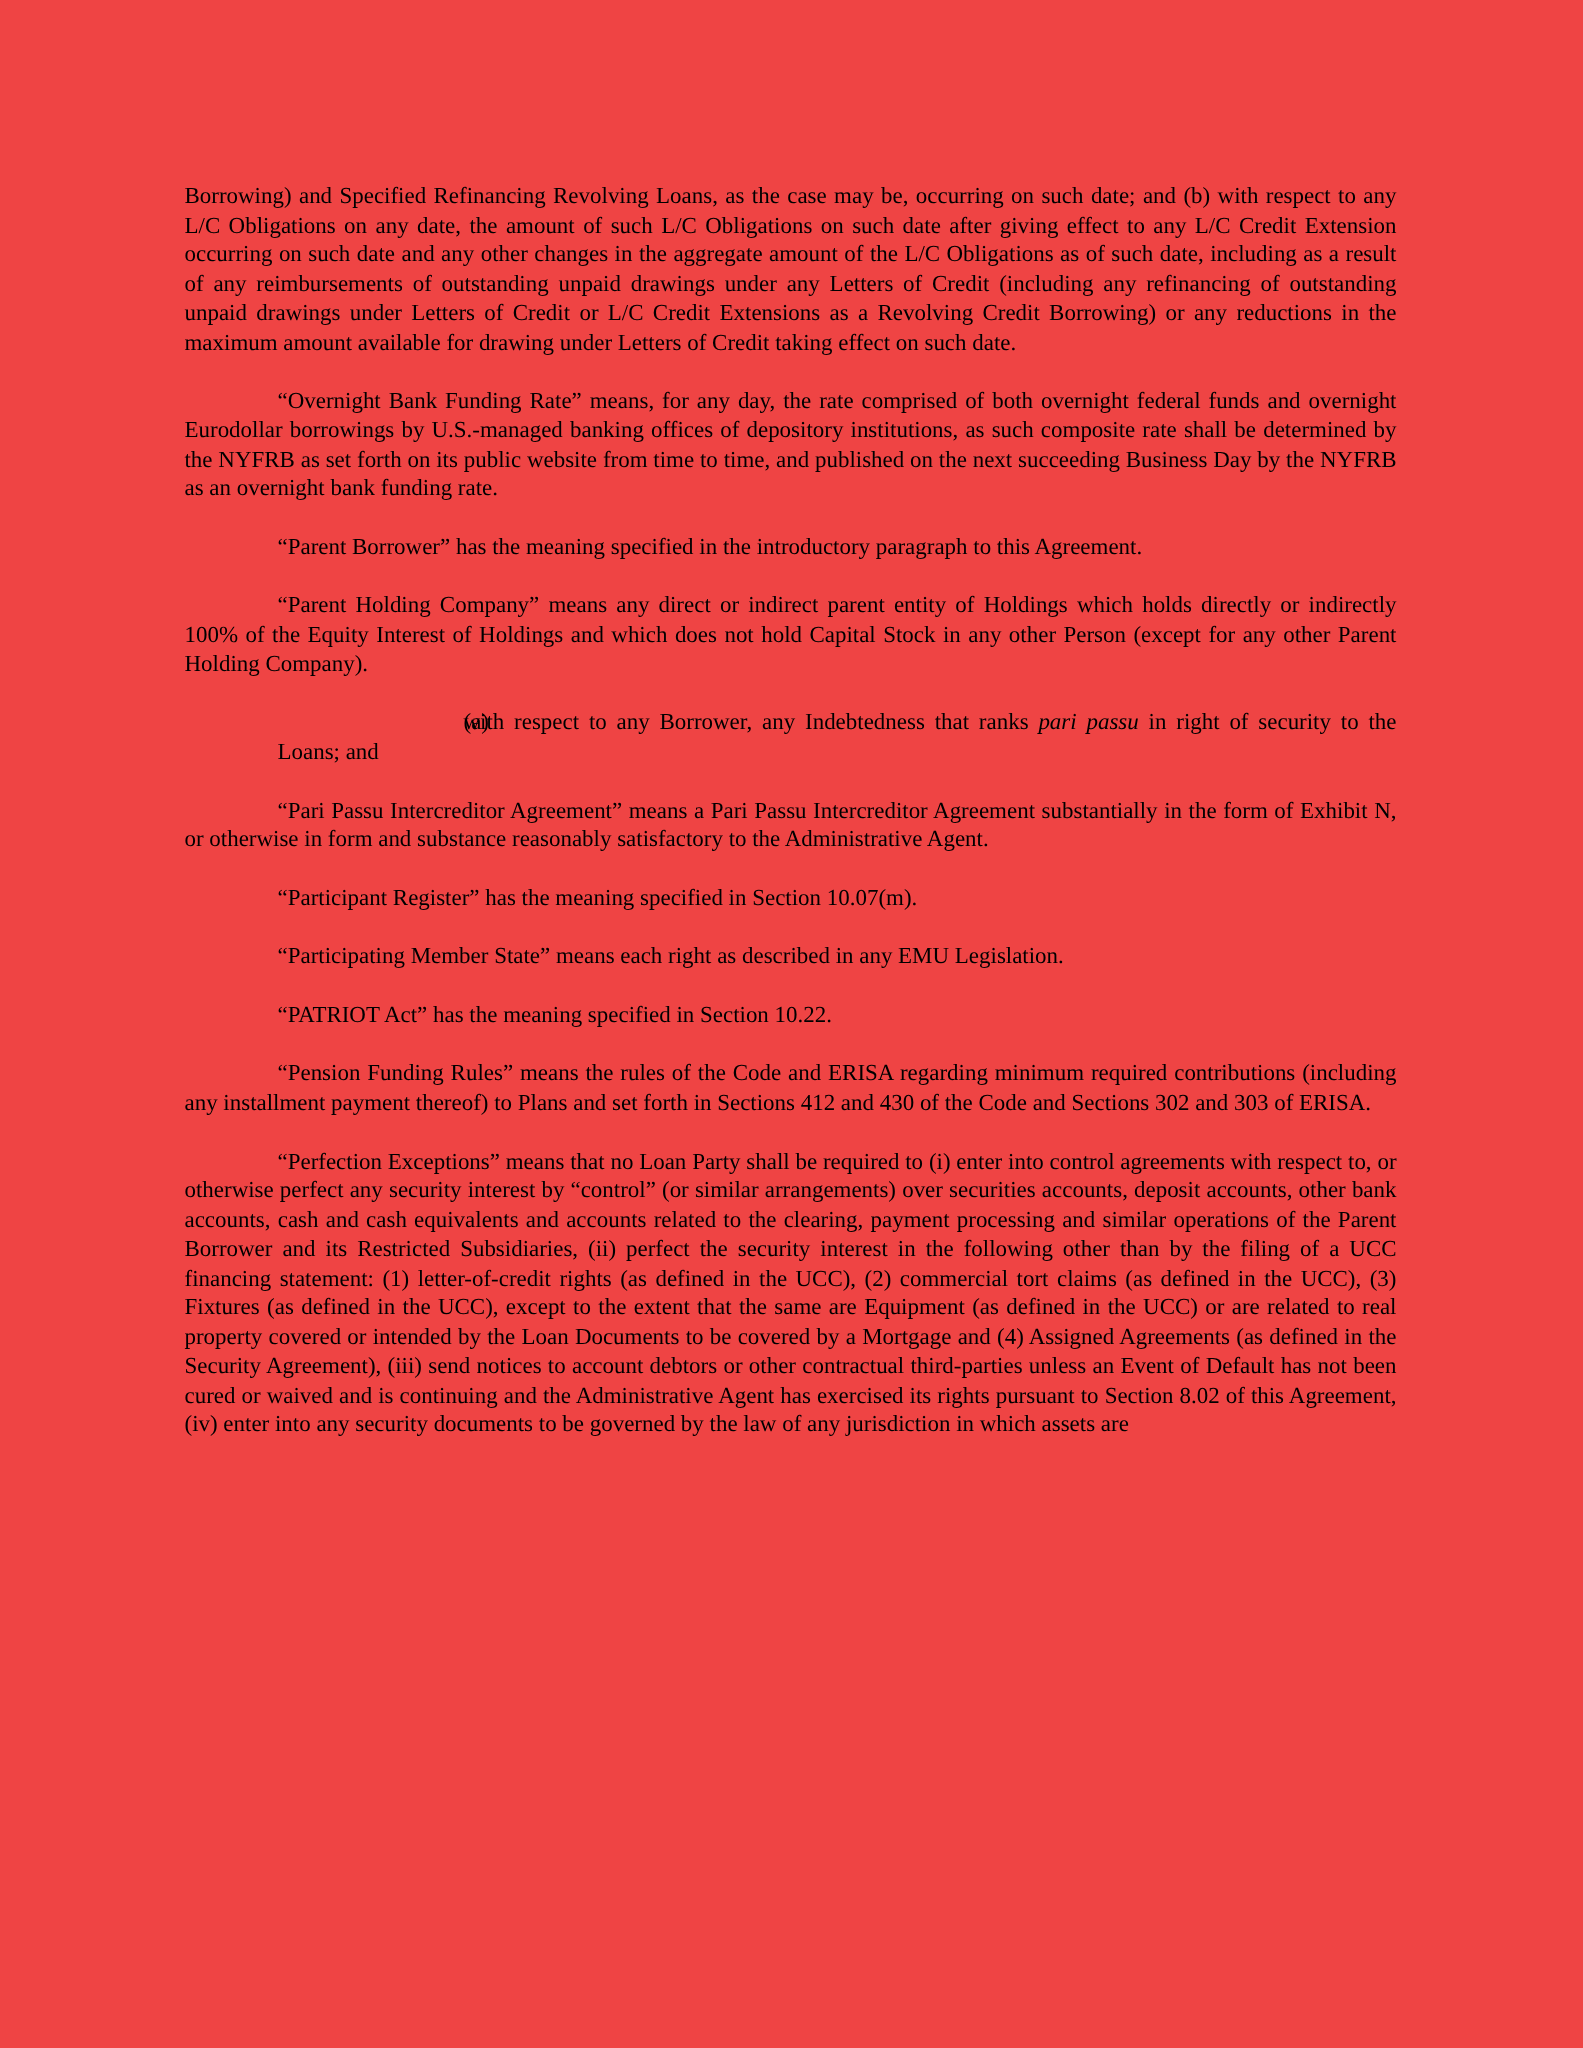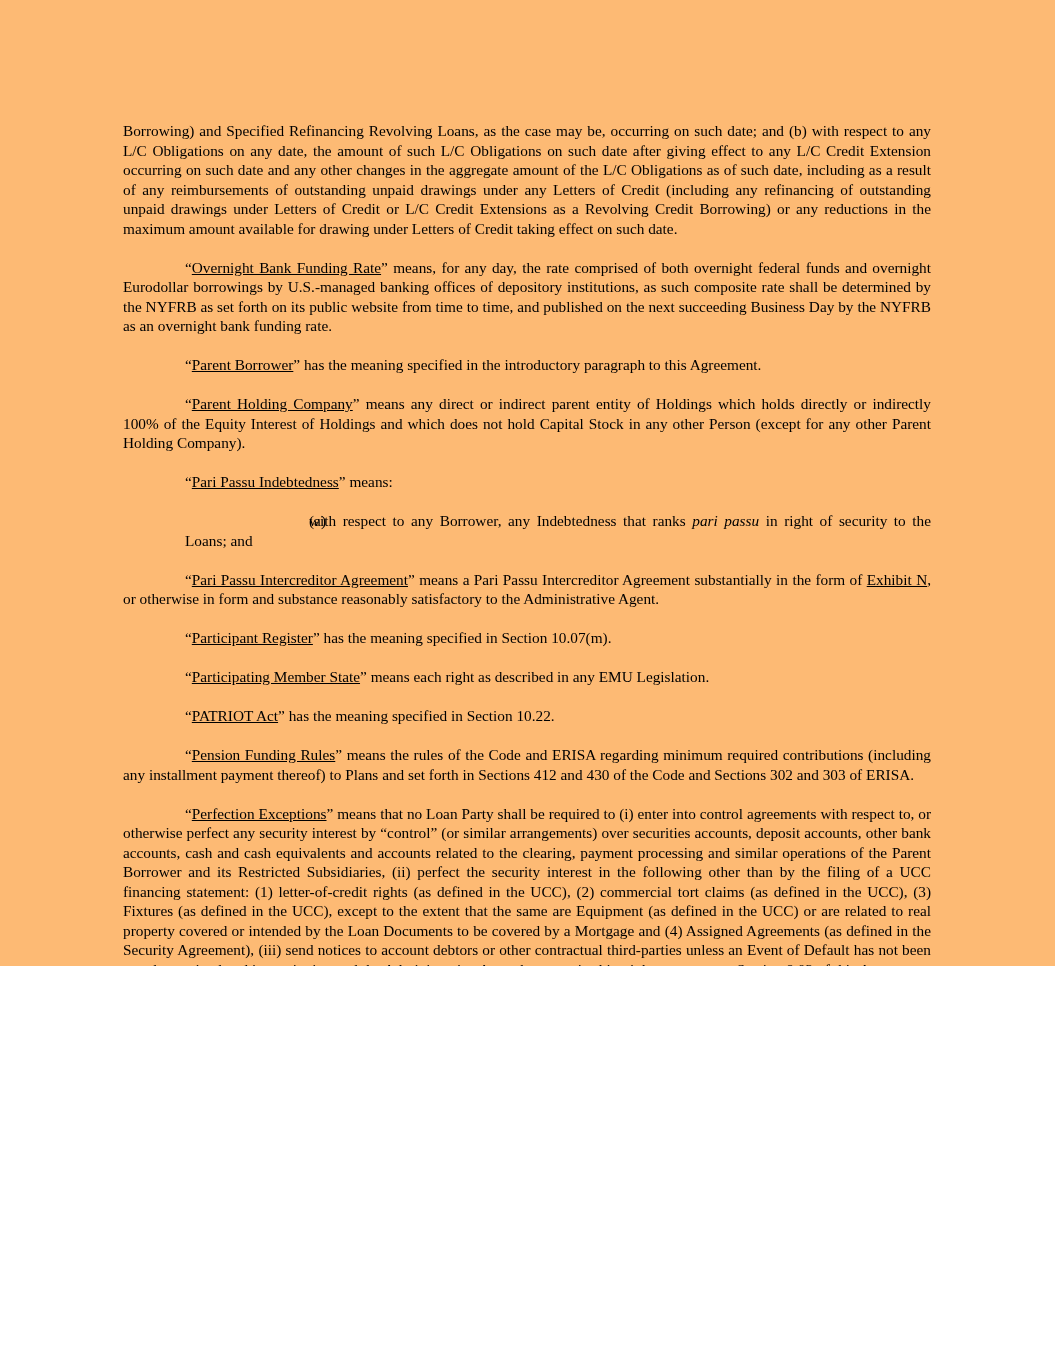--- a/index.html
+++ b/index.html
@@ -11,22 +11,22 @@
     width: 1055px;
     height: 1365px;
     position: relative;
     font-family: "Liberation Serif", "DejaVu Serif", serif;
     color: #000000;
   }
   .page {
     position: absolute;
     top: 0; left: 0;
     width: 1055px;
-    height: 966px;
-    background: #fdba74;
+    height: 1365px;
+    background: #ef4444;
     overflow: hidden;
   }
   .content {
     position: absolute;
     top: 121px;
     left: 123px;
     width: 808px;
     font-size: 15.3px;
     line-height: 19.5px;
   }
@@ -35,21 +35,20 @@
     text-align: justify;
   }
   p.ind {
     text-indent: 62px;
   }
   p.sub {
     margin-left: 62px;
     text-indent: 62px;
   }
   span.u {
-    text-decoration: underline;
   }
   span.i {
     font-style: italic;
   }
   span.tab {
     display: inline-block;
     width: 62px;
   }
   .page-number {
     position: absolute;
@@ -63,21 +62,20 @@
 </style>
 </head>
 <body>
 
 <div class="page">
   <div class="content">
     <p class="para"><span>Borrowing) and Specified Refinancing Revolving Loans, as the case may be, occurring on such date; and (b) with respect to any L/C Obligations on any date, the amount of such L/C Obligations on such date after giving effect to any L/C Credit Extension occurring on such date and any other changes in the aggregate amount of the L/C Obligations as of such date, including as a result of any reimbursements of outstanding unpaid drawings under any Letters of Credit (including any refinancing of outstanding unpaid drawings under Letters of Credit or L/C Credit Extensions as a Revolving Credit Borrowing) or any reductions in the maximum amount available for drawing under Letters of Credit taking effect on such date.</span></p>
     <p class="para ind"><span>“</span><span class="u">Overnight Bank Funding Rate</span><span>” means, for any day, the rate comprised of both overnight federal funds and overnight Eurodollar borrowings by U.S.-managed banking offices of depository institutions, as such composite rate shall be determined by the NYFRB as set forth on its public website from time to time, and published on the next succeeding Business Day by the NYFRB as an overnight bank funding rate.</span></p>
     <p class="para ind"><span>“</span><span class="u">Parent Borrower</span><span>” has the meaning specified in the introductory paragraph to this Agreement.</span></p>
     <p class="para ind"><span>“</span><span class="u">Parent Holding Company</span><span>” means any direct or indirect parent entity of Holdings which holds directly or indirectly 100% of the Equity Interest of Holdings and which does not hold Capital Stock in any other Person (except for any other Parent Holding Company).</span></p>
-    <p class="para ind"><span>“</span><span class="u">Pari Passu Indebtedness</span><span>” means:</span></p>
     <p class="para sub"><span class="tab">(a)</span><span>with respect to any Borrower, any Indebtedness that ranks </span><span class="i">pari passu</span><span> in right of security to the Loans; and</span></p>
     <p class="para ind"><span>“</span><span class="u">Pari Passu Intercreditor Agreement</span><span>” means a Pari Passu Intercreditor Agreement substantially in the form of </span><span class="u">Exhibit N</span><span>, or otherwise in form and substance reasonably satisfactory to the Administrative Agent.</span></p>
     <p class="para ind"><span>“</span><span class="u">Participant Register</span><span>” has the meaning specified in Section 10.07(m).</span></p>
     <p class="para ind"><span>“</span><span class="u">Participating Member State</span><span>” means each right as described in any EMU Legislation.</span></p>
     <p class="para ind"><span>“</span><span class="u">PATRIOT Act</span><span>” has the meaning specified in Section 10.22.</span></p>
     <p class="para ind"><span>“</span><span class="u">Pension Funding Rules</span><span>” means the rules of the Code and ERISA regarding minimum required contributions (including any installment payment thereof) to Plans and set forth in Sections 412 and 430 of the Code and Sections 302 and 303 of ERISA.</span></p>
     <p class="para ind"><span>“</span><span class="u">Perfection Exceptions</span><span>” means that no Loan Party shall be required to (i) enter into control agreements with respect to, or otherwise perfect any security interest by “control” (or similar arrangements) over securities accounts, deposit accounts, other bank accounts, cash and cash equivalents and accounts related to the clearing, payment processing and similar operations of the Parent Borrower and its Restricted Subsidiaries, (ii) perfect the security interest in the following other than by the filing of a UCC financing statement:  (1) letter-of-credit rights (as defined in the UCC), (2) commercial tort claims (as defined in the UCC), (3) Fixtures (as defined in the UCC), except to the extent that the same are Equipment (as defined in the UCC) or are related to real property covered or intended by the Loan Documents to be covered by a Mortgage and (4) Assigned Agreements (as defined in the Security Agreement), (iii) send notices to account debtors or other contractual third-parties unless an Event of Default has not been cured or waived and is continuing and the Administrative Agent has exercised its rights pursuant to Section 8.02 of this Agreement, (iv) enter into any security documents to be governed by the law of any jurisdiction in which assets are</span></p>
   </div>
 </div>
 

